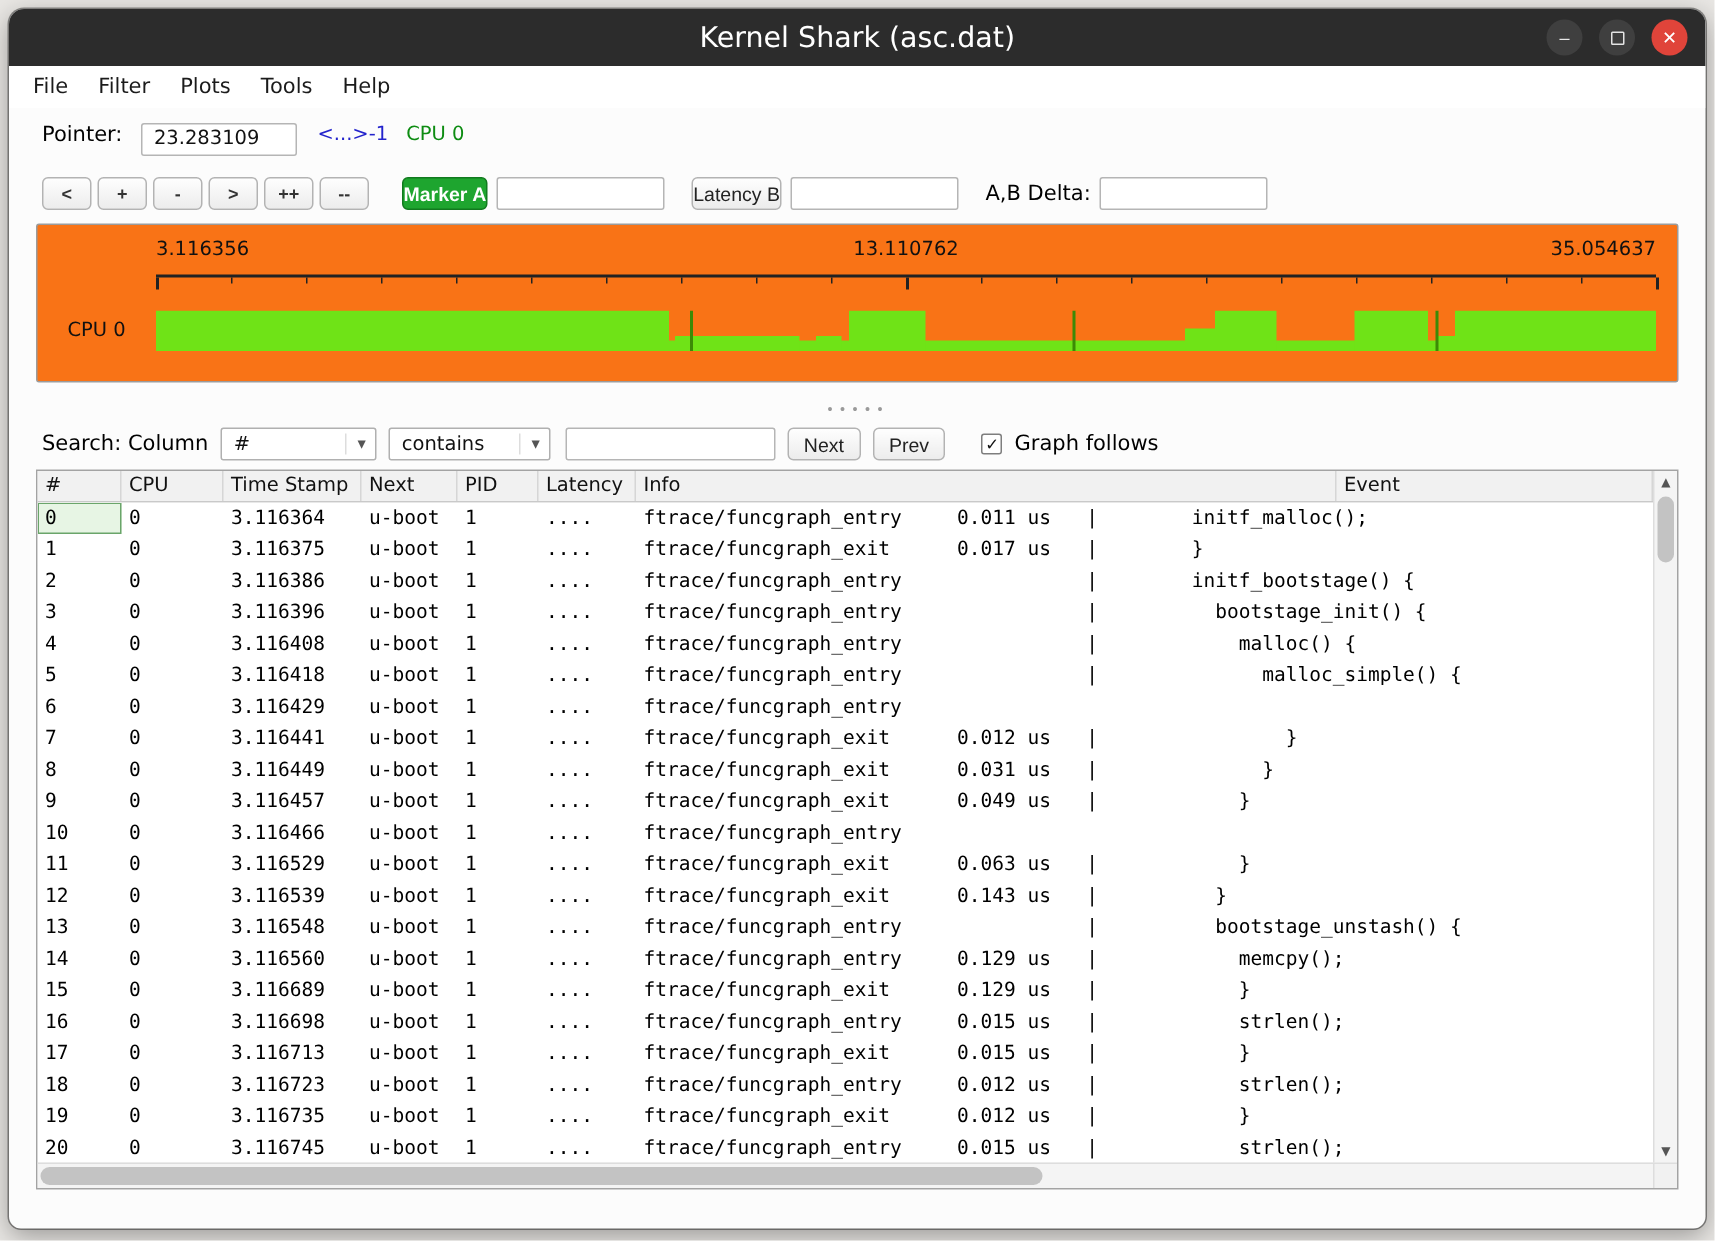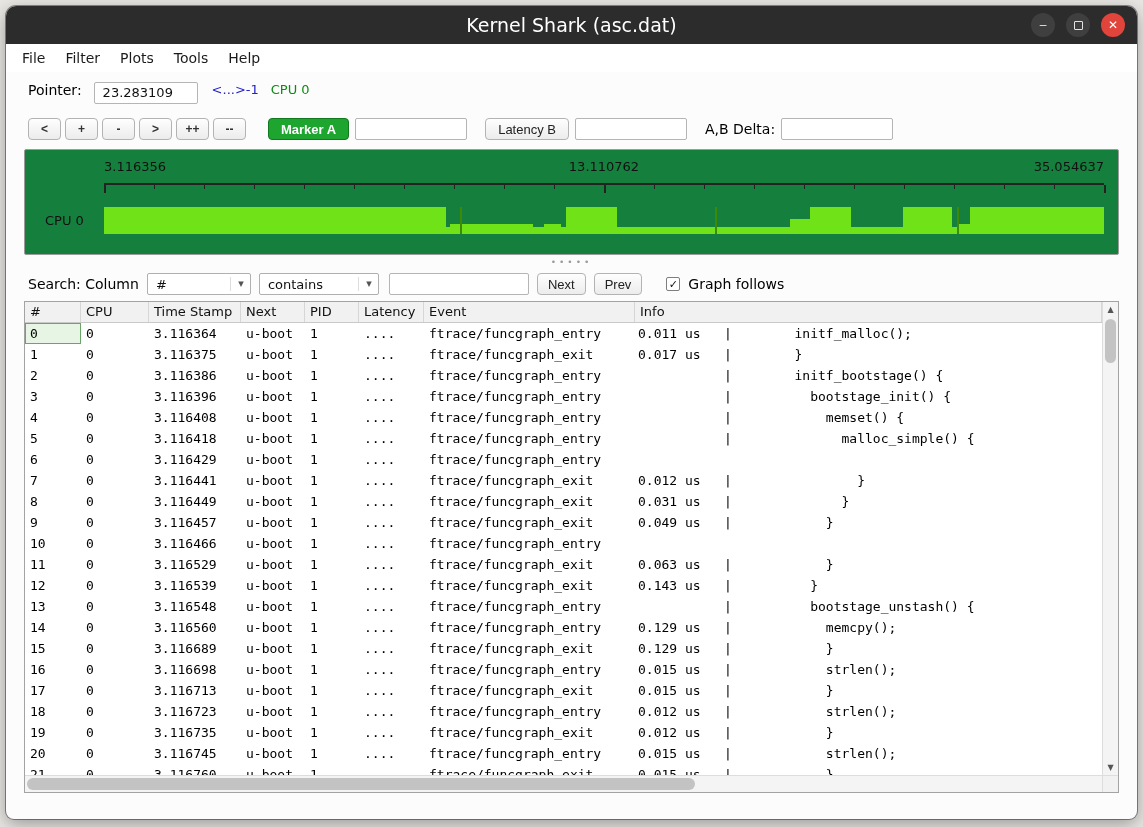--- a/index.html
+++ b/index.html
@@ -26,28 +26,28 @@
   .pointer-row{display:flex;align-items:flex-start;margin:10px 0 0 22px;height:24px;font-size:14px;gap:12px;flex:0 0 auto}
   .readout{border:1px solid #b5b5b5;background:#fff;min-width:104px;height:22px;line-height:20px;padding:0 8px;font-size:13px;border-radius:2px;color:#111}
   .marker-state{color:#2323cc;font-size:13px;margin-left:2px}
   .cpu-state{color:#0d8c12;font-size:13px}
 
   
   .nav-row{display:flex;align-items:center;margin:12px 0 0 22px;gap:4px;font-size:13px;flex:0 0 auto}
   .nbtn{width:33px;height:22px;border:1px solid #b3b3b3;border-radius:4px;background:linear-gradient(#fefefe,#ececec);
     font-size:12px;font-weight:bold;color:#333;display:flex;align-items:center;justify-content:center}
   .btn{height:22px;border:1px solid #b3b3b3;border-radius:4px;background:linear-gradient(#fefefe,#ececec);
-    font-size:13px;color:#222;display:inline-flex;align-items:center;padding:0 12px}
+    font-size:13px;color:#222;display:inline-flex;align-items:center;padding:0 0}
   .btn.marker-a{background:#1ea52f;border-color:#117a1e;color:#fff;font-weight:bold;margin-left:18px}
   .btn.marker-b{margin-left:14px}
   .tinput{height:22px;border:1px solid #b5b5b5;border-radius:2px;background:#fff;width:112px;font:13px "DejaVu Sans",sans-serif;padding:0 4px;margin-left:2px}
   .delta-label{margin-left:14px;font-size:14px}
 
   
-  .graph-frame{margin:9px 18px 0;height:106px;border:1px solid #9b9b9b;border-radius:2px;position:relative;background:#15803d;flex:0 0 auto}
+  .graph-frame{margin:9px 18px 12px;height:106px;border:1px solid #9b9b9b;border-radius:2px;position:relative;background:#f97316;flex:0 0 auto}
   .ax-labels{position:absolute;left:79px;right:14px;top:9px;height:16px;font-size:13px;color:#111}
   .ax-left{position:absolute;left:0}
   .ax-mid{position:absolute;left:50%;transform:translateX(-50%)}
   .ax-right{position:absolute;right:0}
   .axis{position:absolute;left:79px;right:14px;top:33px;height:2px;background:#222}
   .tick{position:absolute;top:2px;width:1px;height:4px;background:#222}
   .tick.major{height:8px;width:2px}
   .cpu-graph-label{position:absolute;left:20px;top:63px;font-size:13px;color:#111}
   .gbar{position:absolute;left:79px;right:14px;top:57px;height:27px;overflow:hidden}
   .gbase{position:absolute;bottom:0;left:0;right:0}
@@ -57,21 +57,21 @@
   
   .splitter{height:14px;display:flex;align-items:center;justify-content:center;flex:0 0 auto}
   .splitter span{color:#9a9a9a;font-size:9px;letter-spacing:3px;line-height:6px}
 
   
   .search-row{display:flex;align-items:center;margin:2px 0 0 22px;height:26px;gap:8px;font-size:14px;flex:0 0 auto}
   .combo{height:22px;border:1px solid #b0b0b0;border-radius:2px;background:#fff;display:flex;align-items:center;font-size:13px;position:relative;padding:0 24px 0 8px;color:#111}
   .combo .arrow{position:absolute;right:6px;top:3px;color:#555;font-size:11px}
   .combo .sep{position:absolute;right:19px;top:3px;bottom:3px;width:1px;background:#ddd}
   .combo.col{width:104px}
-  .combo.cond{width:120px}
+  .combo.cond{width:108px}
   .sinput{width:140px;margin-left:2px}
   .sbtn{padding:0 10px}
   .check{width:14px;height:14px;border:1px solid #7e7e7e;border-radius:2px;background:#fff;display:flex;align-items:center;justify-content:center;font-size:11px;font-weight:bold;color:#111;margin-left:16px}
 
   
   .table-frame{margin:4px 18px 26px;border:1px solid #a3a3a3;flex:1 1 auto;position:relative;background:#fff;overflow:hidden}
   .thead{position:absolute;left:0;top:0;right:16px;height:21px;display:flex;background:#f1f1f1;border-bottom:1px solid #c9c9c9;font-size:13px;color:#111}
   .th{padding:0 0 0 5px;line-height:20px;border-right:1px solid #d6d6d6;overflow:hidden;white-space:nowrap}
   .tbody{position:absolute;left:0;top:21px;right:16px;bottom:17px;overflow:hidden}
   .tr{display:flex;height:21px;background:#fff}
@@ -211,22 +211,22 @@
   </div>
 
   <div class="table-frame">
     <div class="thead">
         <div class="th c0">#</div>
         <div class="th c1">CPU</div>
         <div class="th c2">Time Stamp</div>
         <div class="th c3">Next</div>
         <div class="th c4">PID</div>
         <div class="th c5">Latency</div>
+        <div class="th c7">Info</div>
         <div class="th c6">Event</div>
-        <div class="th c7">Info</div>
       </div>
     <div class="tbody">
         <div class="tr">
           <div class="td c0 sel">0</div>
           <div class="td c1">0</div>
           <div class="td c2">3.116364</div>
           <div class="td c3">u-boot</div>
           <div class="td c4">1</div>
           <div class="td c5">....</div>
           <div class="td c6">ftrace/funcgraph_entry</div>
@@ -263,21 +263,21 @@
           <div class="td c7">           |          bootstage_init() {</div>
         </div>
         <div class="tr">
           <div class="td c0">4</div>
           <div class="td c1">0</div>
           <div class="td c2">3.116408</div>
           <div class="td c3">u-boot</div>
           <div class="td c4">1</div>
           <div class="td c5">....</div>
           <div class="td c6">ftrace/funcgraph_entry</div>
-          <div class="td c7">           |            memset() {</div>
+          <div class="td c7">           |            malloc() {</div>
         </div>
         <div class="tr">
           <div class="td c0">5</div>
           <div class="td c1">0</div>
           <div class="td c2">3.116418</div>
           <div class="td c3">u-boot</div>
           <div class="td c4">1</div>
           <div class="td c5">....</div>
           <div class="td c6">ftrace/funcgraph_entry</div>
           <div class="td c7">           |              malloc_simple() {</div>

